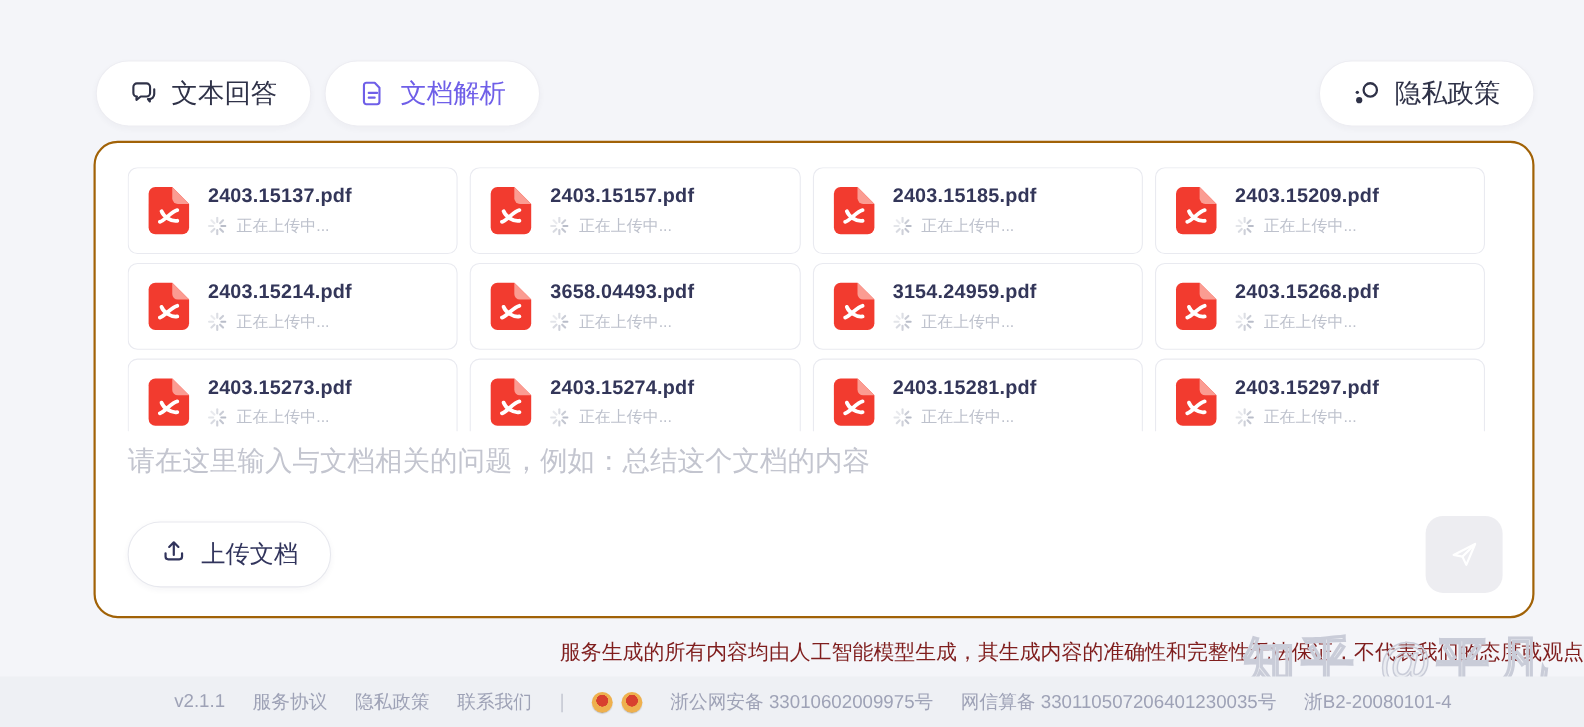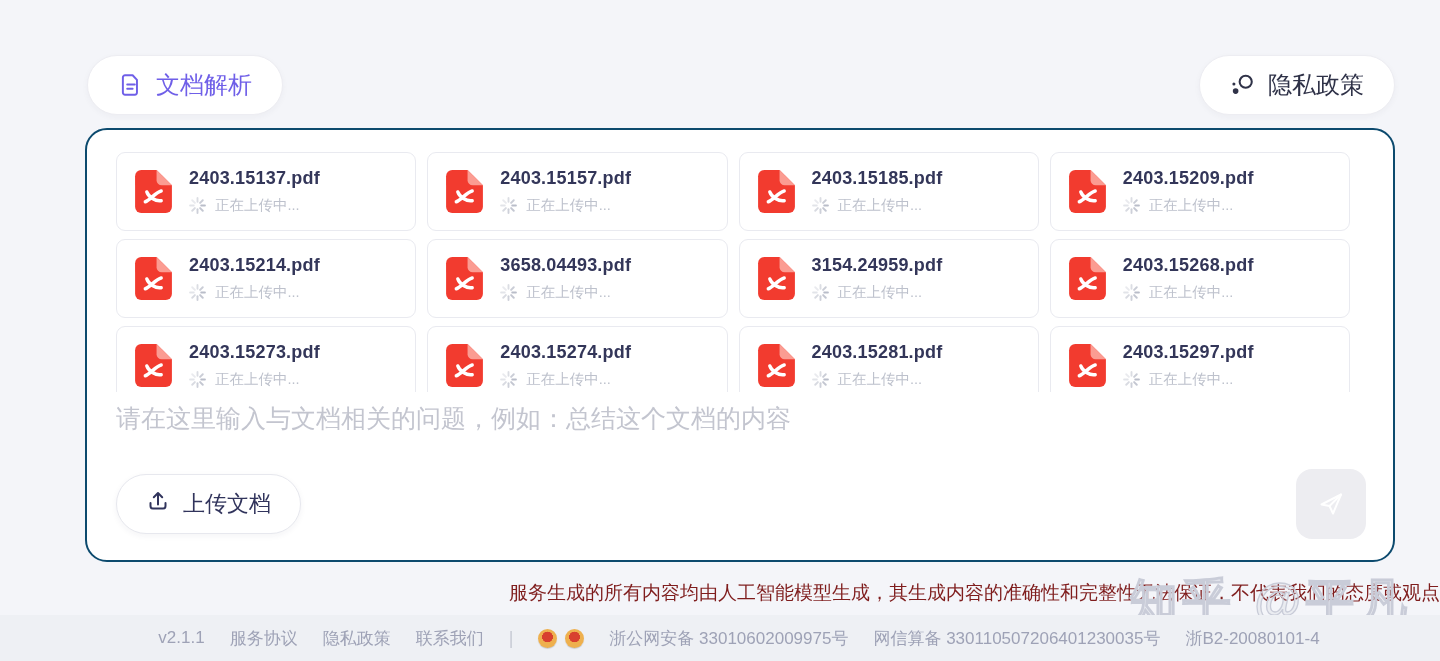--- a/index.html
+++ b/index.html
@@ -19,21 +19,21 @@
     display: flex; align-items: center; gap: 12px;
     font-size: 24px; color: #2f3248; cursor: pointer;
     box-shadow: 0 2px 6px rgba(40,40,80,0.04);
   }
   .pill.active { color: #6f5fe8; }
   .pill .ic { display: flex; align-items: center; }
   .pill-right { position: absolute; right: 45px; top: 55px; }
   
   .panel {
     position: absolute; left: 85px; top: 128px; width: 1310px; height: 434px;
-    background: #fff; border: 2px solid #0c4a6e; border-radius: 22px;
+    background: #fff; border: 2px solid #a16207; border-radius: 22px;
   }
   .file-grid {
     position: absolute; left: 29px; top: 22px; width: 1234px; height: 240px;
     display: grid; grid-template-columns: repeat(4, 1fr);
     grid-auto-rows: 79px; gap: 8px 11px; overflow: hidden;
   }
   .file-card {
     background: #fff; border: 1px solid #e9eaf0; border-radius: 9px;
     display: flex; align-items: center; padding-left: 17px; gap: 16px; cursor: pointer;
   }
@@ -83,20 +83,29 @@
     font-size: 48px; font-weight: 700; letter-spacing: 5px;
     color: rgba(210,213,224,0.28);
     -webkit-text-stroke: 1.3px #c9ccd8;
     pointer-events: none; white-space: nowrap;
   }
 </style>
 </head>
 <body>
 
 <div class="tabs-row">
+  <div class="pill">
+    <span class="ic">
+      <svg width="26" height="26" viewBox="0 0 24 24" fill="none" stroke="#2f3248" stroke-width="1.8" stroke-linejoin="round" stroke-linecap="round">
+        <path d="M3 6.5A3 3 0 0 1 6 3.5h8a3 3 0 0 1 3 3v5a3 3 0 0 1-3 3H9.2L5.6 17.3v-2.8H6a3 3 0 0 1-3-3z"></path>
+        <path d="M20.5 8.5v4a4.2 4.2 0 0 1-4.2 4.2h-1.1l1.6 2v-2"></path>
+      </svg>
+    </span>
+    <span>文本回答</span>
+  </div>
   <div class="pill active">
     <span class="ic">
       <svg width="26" height="26" viewBox="0 0 24 24" fill="none" stroke="#6f5fe8" stroke-width="1.8" stroke-linejoin="round" stroke-linecap="round">
         <path d="M6.5 3h7l4 4.2V19a2 2 0 0 1-2 2h-9a2 2 0 0 1-2-2V5a2 2 0 0 1 2-2z"></path>
         <path d="M8.5 11.5h7M8.5 15.5h5"></path>
       </svg>
     </span>
     <span>文档解析</span>
   </div>
 </div>

